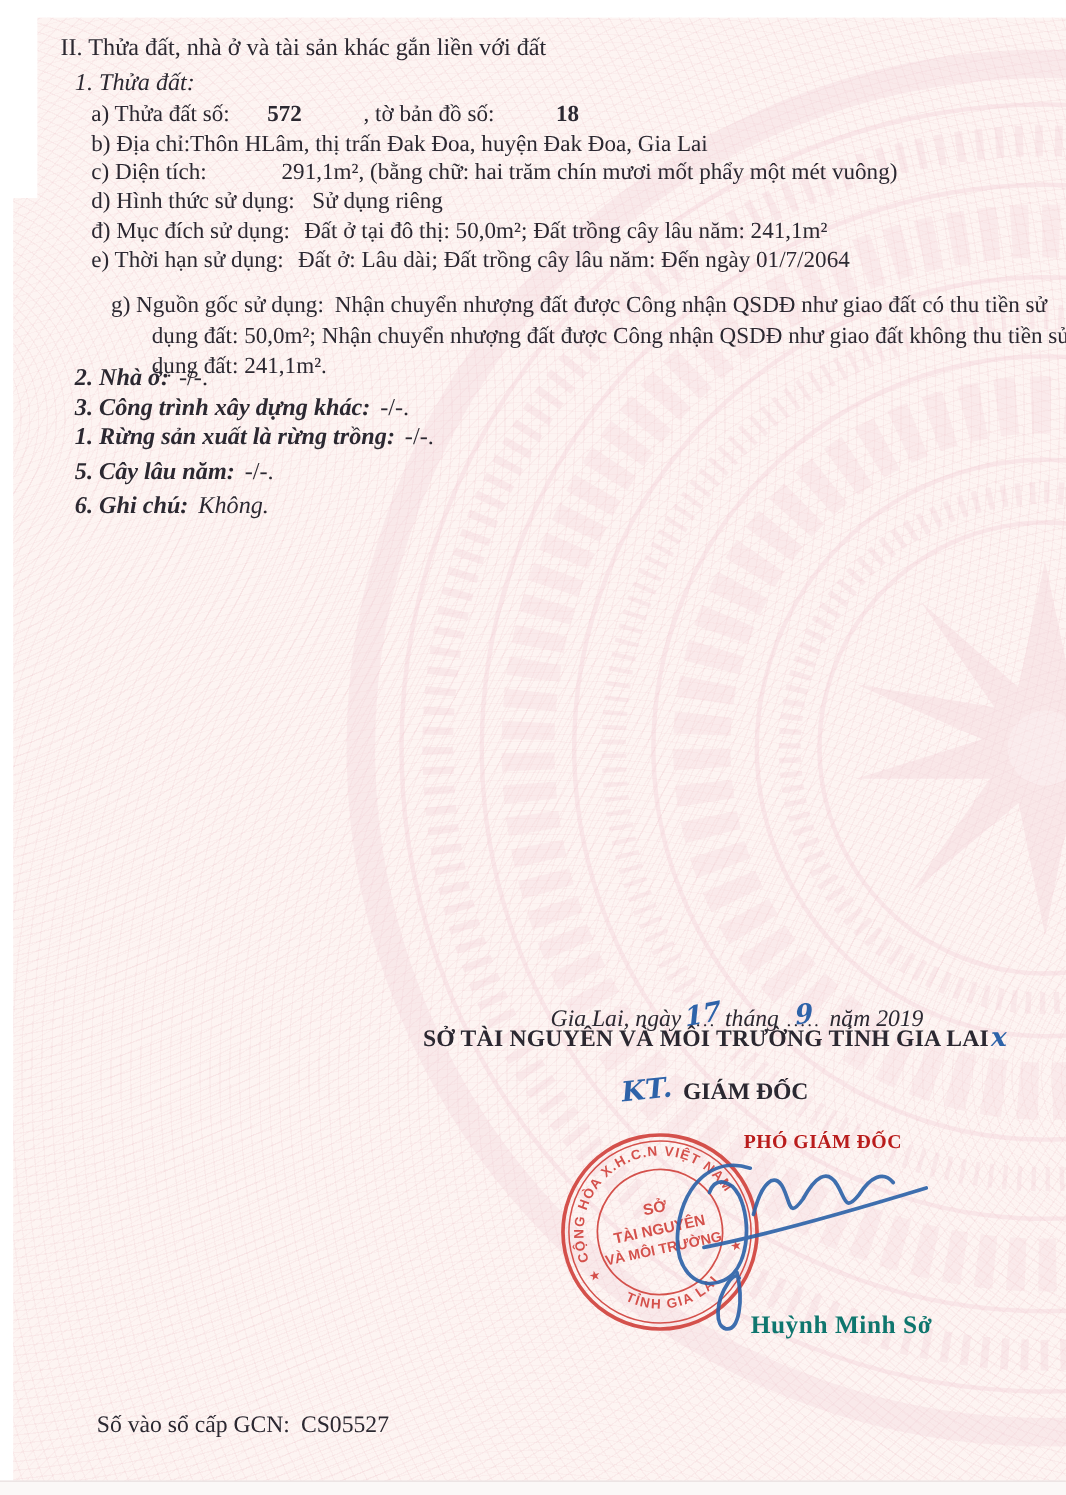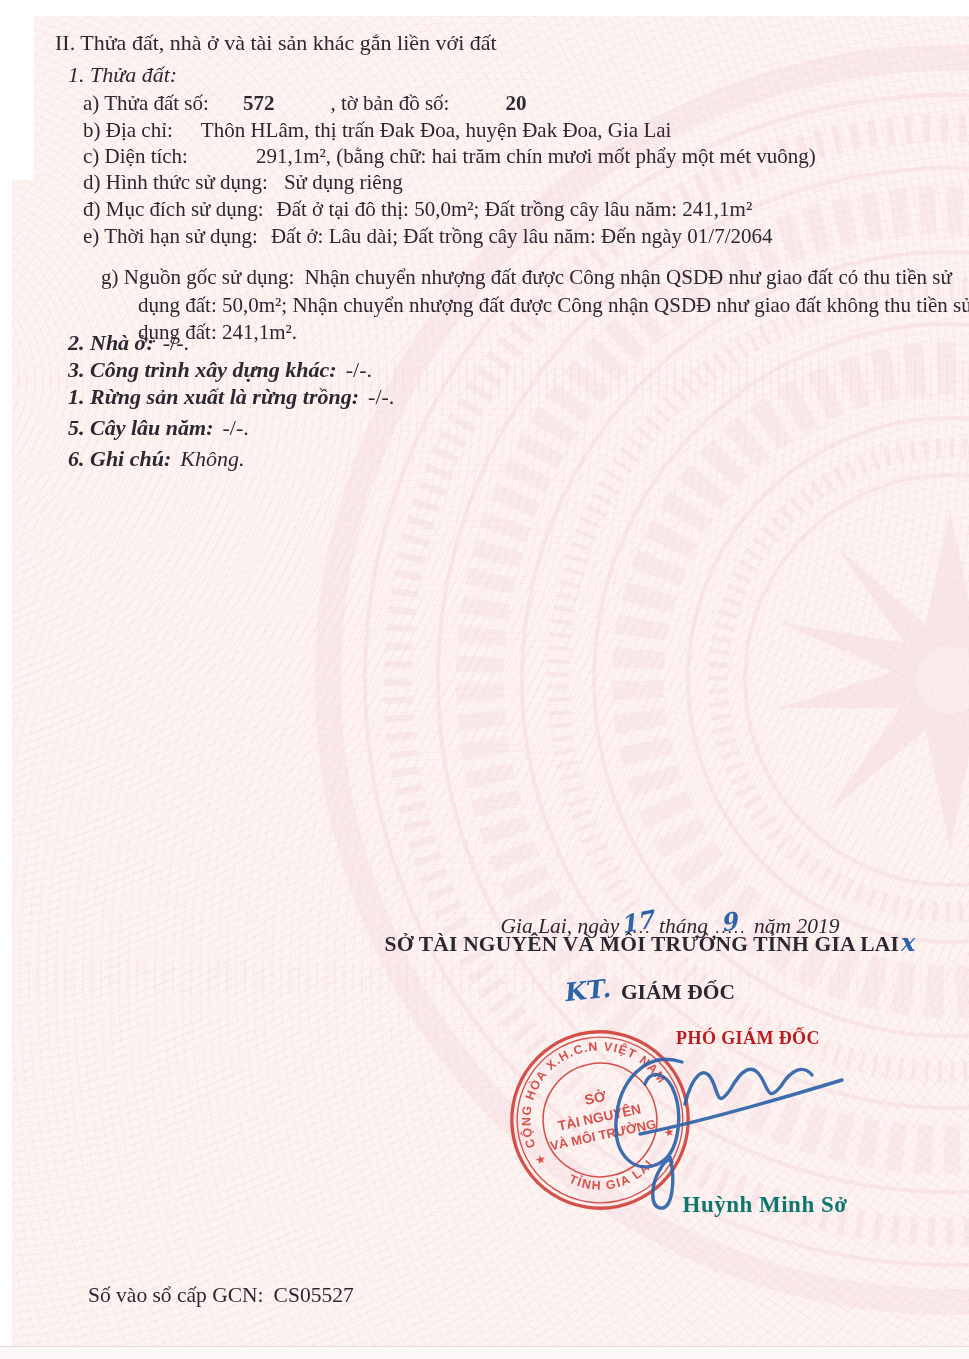--- a/index.html
+++ b/index.html
@@ -27,21 +27,21 @@
   .sub-head{left:68px;top:62px;font-weight:normal;font-style:italic;font-size:22px;}
   .la{left:83px;top:90px;}
   .lb{left:83px;top:117px;}
   .lc{left:83px;top:143px;}
   .ld{left:83px;top:169px;}
   .ldd{left:83px;top:196px;}
   .le{left:83px;top:223px;}
   .lg{left:101px;top:249px;width:842px;padding-left:37px;text-indent:-37px;line-height:27.5px;white-space:normal;margin-top:15px;}
   .bold{font-weight:bold;}
   .ml-a1{margin-left:34px;} .ml-a2{margin-left:56px;} .ml-a3{margin-left:56px;}
-  .ml-b{margin-left:28px;} .ml-c{margin-left:68px;} .ml-d{margin-left:16px;margin-top:36px;}
+  .ml-b{margin-left:0;} .ml-c{margin-left:68px;} .ml-d{margin-left:16px;margin-top:36px;}
   .ml-dd{margin-left:13px;} .ml-e{margin-left:13px;} .ml-g{margin-left:10px;}
   .item{left:68px;font-size:22px;}
   .item .ilabel{font-weight:bold;font-style:italic;}
   .item .ival{margin-left:9px;}
   .item .ival.it{font-style:italic;}
   .i2{top:330px;} .i3{top:357px;} .i4{top:384px;} .i5{top:415px;} .i6{top:446px;}
   
   .date-line{left:420px;top:914px;width:500px;text-align:center;font-style:italic;font-size:21.5px;z-index:12;}
   .hw{font-family:"DejaVu Serif", serif;font-style:italic;color:#2e63a9;font-weight:bold;}
   .dots-wrap{position:relative;display:inline-block;padding:0 2px;}
@@ -84,21 +84,21 @@
 
 <div class="abs top-strip"></div>
 <div class="abs left-strip"></div>
 <div class="abs corner-strip"></div>
 <div class="abs bottom-strip"></div>
 
 <div class="abs doc section-title">II. Thửa đất, nhà ở và tài sản khác gắn liền với đất</div>
 <div class="abs doc sub-head">1. Thửa đất:</div>
 
 <div class="abs doc la">
-  <span>a) Thửa đất số:</span><span class="bold ml-a1">572</span><span class="ml-a2">, tờ bản đồ số:</span><span class="bold ml-a3">20</span>
+  <span>a) Thửa đất số:</span><span class="bold ml-a1">572</span><span class="ml-a2">, tờ bản đồ số:</span><span class="bold ml-a3">18</span>
 </div>
 <div class="abs doc lb">
   <span>b) Địa chỉ:</span><span class="ml-b">Thôn HLâm, thị trấn Đak Đoa, huyện Đak Đoa, Gia Lai</span>
 </div>
 <div class="abs doc lc">
   <span>c) Diện tích:</span><span class="ml-c">291,1m², (bằng chữ: hai trăm chín mươi mốt phẩy một mét vuông)</span>
 </div>
 <div class="abs doc ld">
   <span>d) Hình thức sử dụng:</span><span class="ml-d">Sử dụng riêng</span>
 </div>

